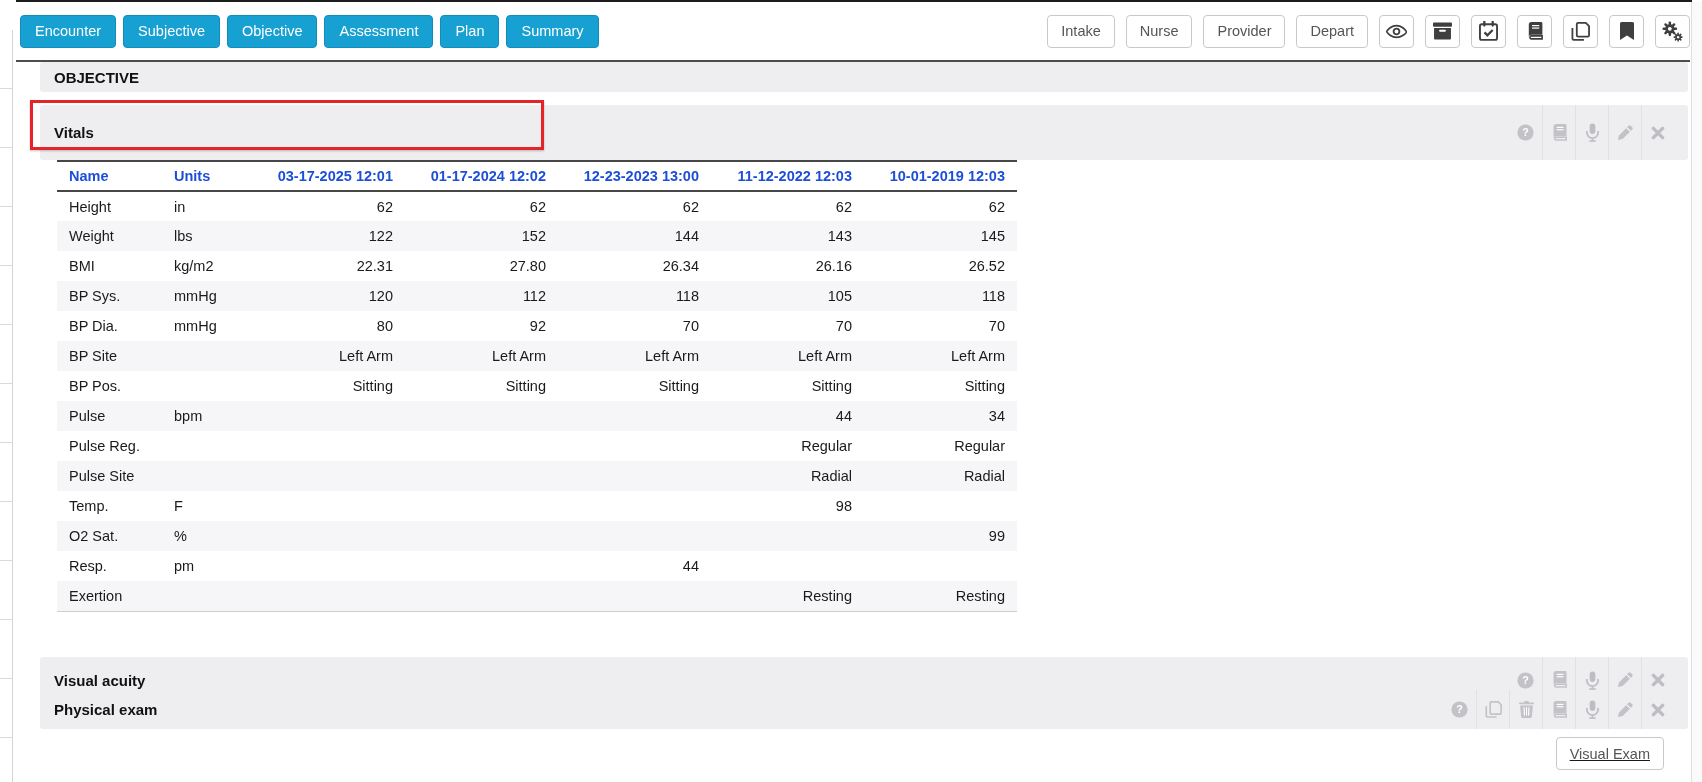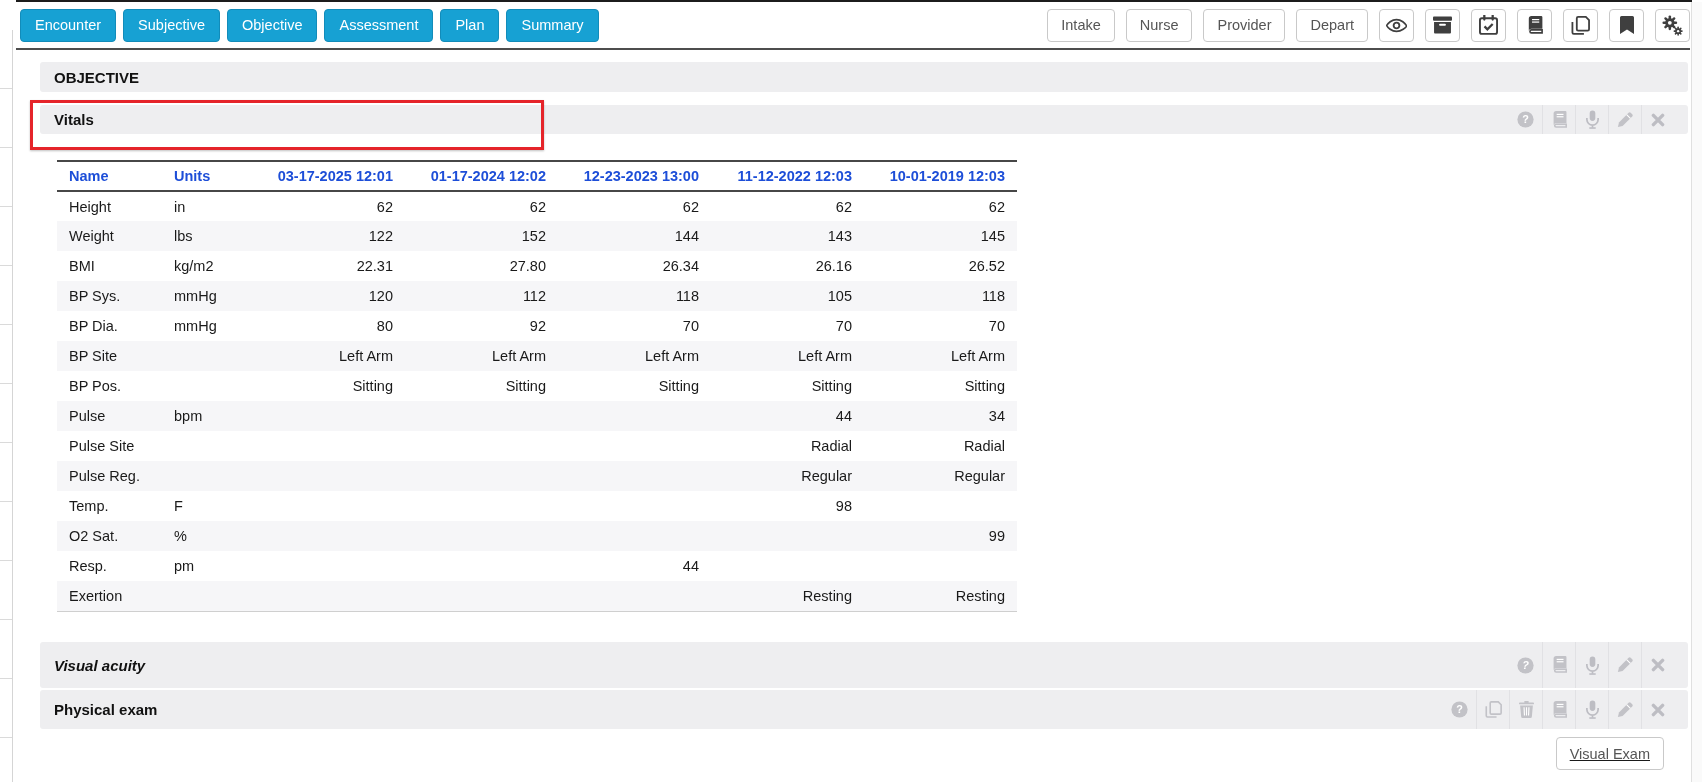--- a/index.html
+++ b/index.html
@@ -4,21 +4,21 @@
 <style>
   * { margin:0; padding:0; box-sizing:border-box; }
   html,body { width:1702px; height:782px; background:#fff; overflow:hidden;
               font-family:"Liberation Sans", sans-serif; }
   body { position:relative; color:#1a1a1a; }
 
   
   .top-line { position:absolute; left:16px; right:10px; top:0; height:2px; background:#1c1c1c; }
 
   
-  .toolbar { position:absolute; left:16px; right:12px; top:2px; height:48px;
+  .toolbar { position:absolute; left:16px; right:12px; top:2px; height:60px;
              border-bottom:2px solid #4d4d4d; display:flex; align-items:center; background:#fff; }
   .nav-group { display:flex; gap:7px; padding-left:4px; }
   .btn-blue { height:33px; padding:0 14px; background:#17a1d3; border:1px solid #128cba;
               border-radius:4px; color:#fff; font-size:14.5px; font-family:inherit; cursor:pointer; }
   .right-group { margin-left:auto; display:flex; gap:11px; align-items:center; }
   .btn-white { height:33px; padding:0 13px; background:#fff; border:1px solid #c9c9c9;
                border-radius:4px; color:#555; font-size:14.5px; font-family:inherit; cursor:pointer; }
   .btn-icon { width:35px; height:33px; background:#fff; border:1px solid #c9c9c9; border-radius:4px;
               display:flex; align-items:center; justify-content:center; cursor:pointer; }
 
@@ -27,22 +27,22 @@
     background:repeating-linear-gradient(180deg, #ffffff 0 58px, #dadada 58px 59px); }
   .v-scrollbar { position:absolute; right:0; top:2px; bottom:0; width:11px; background:#fafafa;
                  border-left:1px solid #e0e0e0; }
 
   
   .content { position:absolute; left:40px; top:56px; width:1648px; height:726px; }
   .section-bar { position:absolute; left:0; width:100%; background:#eeeef0; border-radius:3px;
                  display:flex; align-items:center; padding:0 14px; }
   .section-title { font-weight:bold; font-size:15px; color:#111; }
   .objective-bar { top:6px;  height:30px; }
-  .vitals-bar    { top:49px; height:29px;align-items:center; }
-  .acuity-bar    { top:586px; height:46px;font-style:italic; }
+  .vitals-bar    { top:49px; height:55px;align-items:center; }
+  .acuity-bar    { top:601px; height:46px; }
   .physical-bar  { top:634px; height:39px; }
 
   .bar-icons { margin-left:auto; display:flex; height:100%; align-items:stretch; }
   .bar-icon { width:33px; display:flex; align-items:center; justify-content:center;
               border-left:1px solid #e1e1e4; cursor:pointer; }
   .bar-icons .bar-icon:first-child { border-left:none; }
 
   
   .vitals-table { position:absolute; top:104px; left:17px; width:960px;
                   border-collapse:collapse; table-layout:fixed; font-size:14.5px; }
@@ -289,36 +289,36 @@
         <tr>
           <td>Pulse</td>
           <td>bpm</td>
           <td class="num"></td>
           <td class="num"></td>
           <td class="num"></td>
           <td class="num">44</td>
           <td class="num">34</td>
         </tr>
         <tr>
+          <td>Pulse Reg.</td>
+          <td></td>
+          <td class="num"></td>
+          <td class="num"></td>
+          <td class="num"></td>
+          <td class="num">Regular</td>
+          <td class="num">Regular</td>
+        </tr>
+        <tr>
           <td>Pulse Site</td>
           <td></td>
           <td class="num"></td>
           <td class="num"></td>
           <td class="num"></td>
           <td class="num">Radial</td>
           <td class="num">Radial</td>
-        </tr>
-        <tr>
-          <td>Pulse Reg.</td>
-          <td></td>
-          <td class="num"></td>
-          <td class="num"></td>
-          <td class="num"></td>
-          <td class="num">Regular</td>
-          <td class="num">Regular</td>
         </tr>
         <tr>
           <td>Temp.</td>
           <td>F</td>
           <td class="num"></td>
           <td class="num"></td>
           <td class="num"></td>
           <td class="num">98</td>
           <td class="num"></td>
         </tr>

